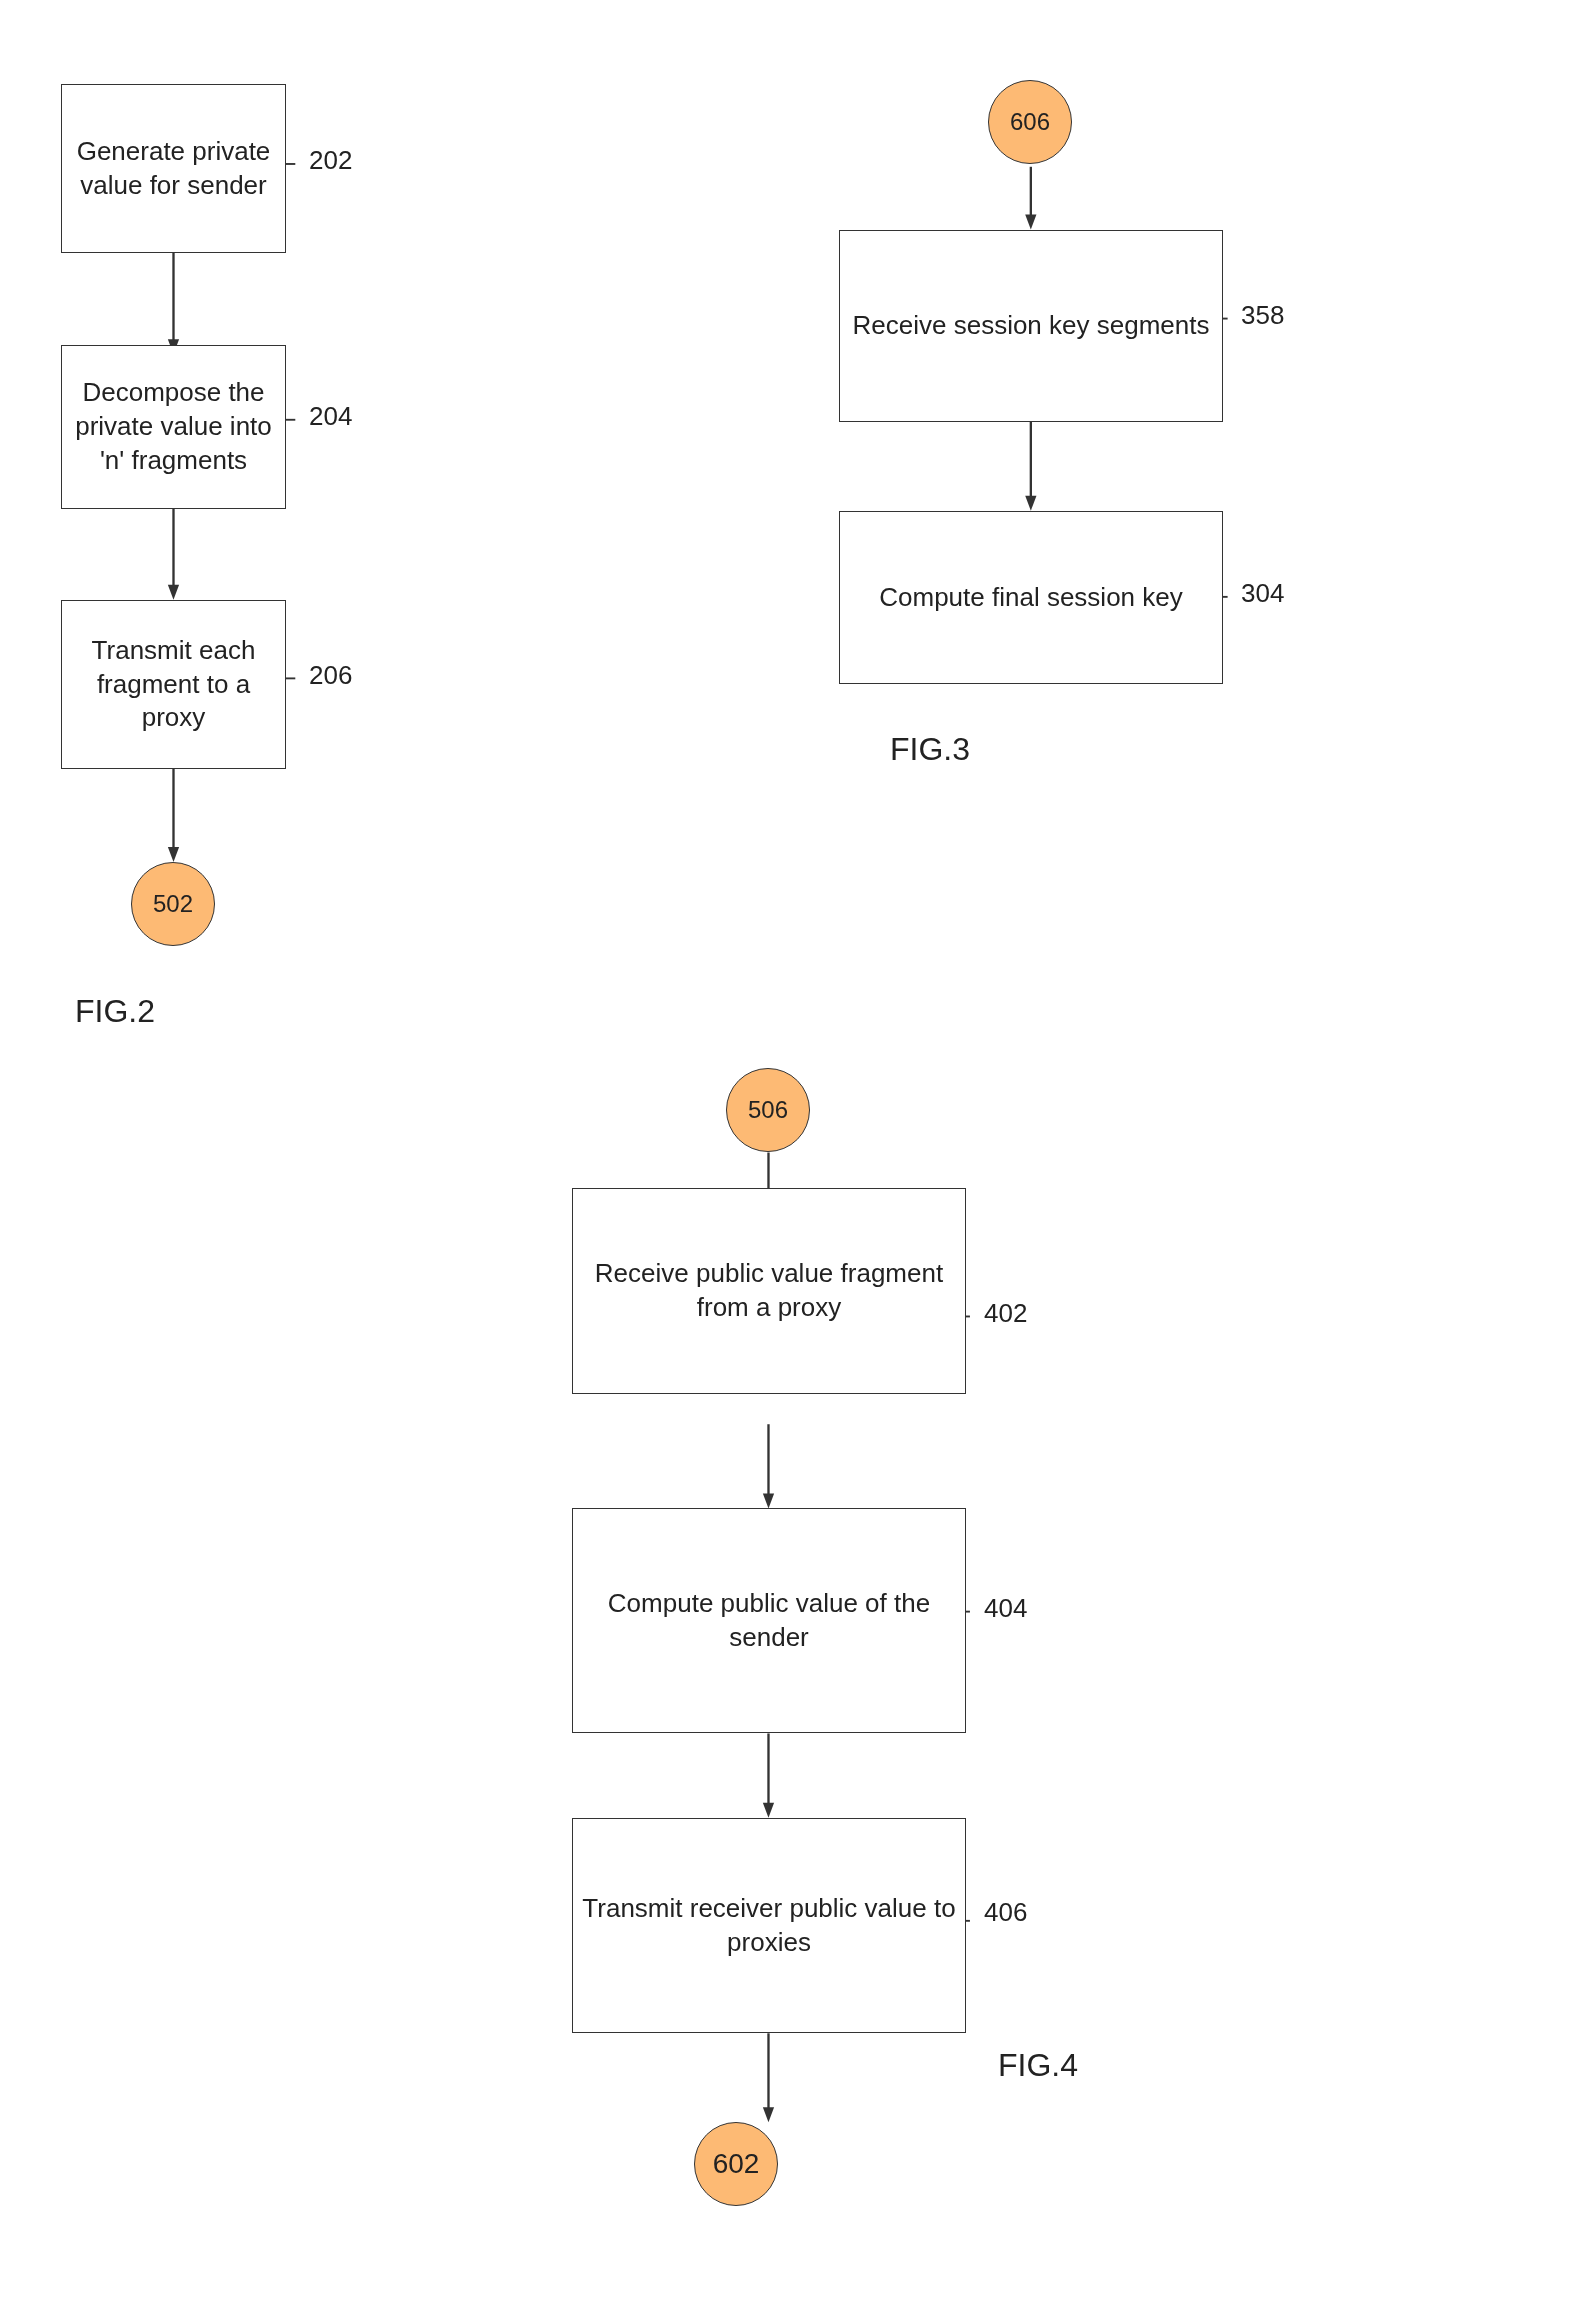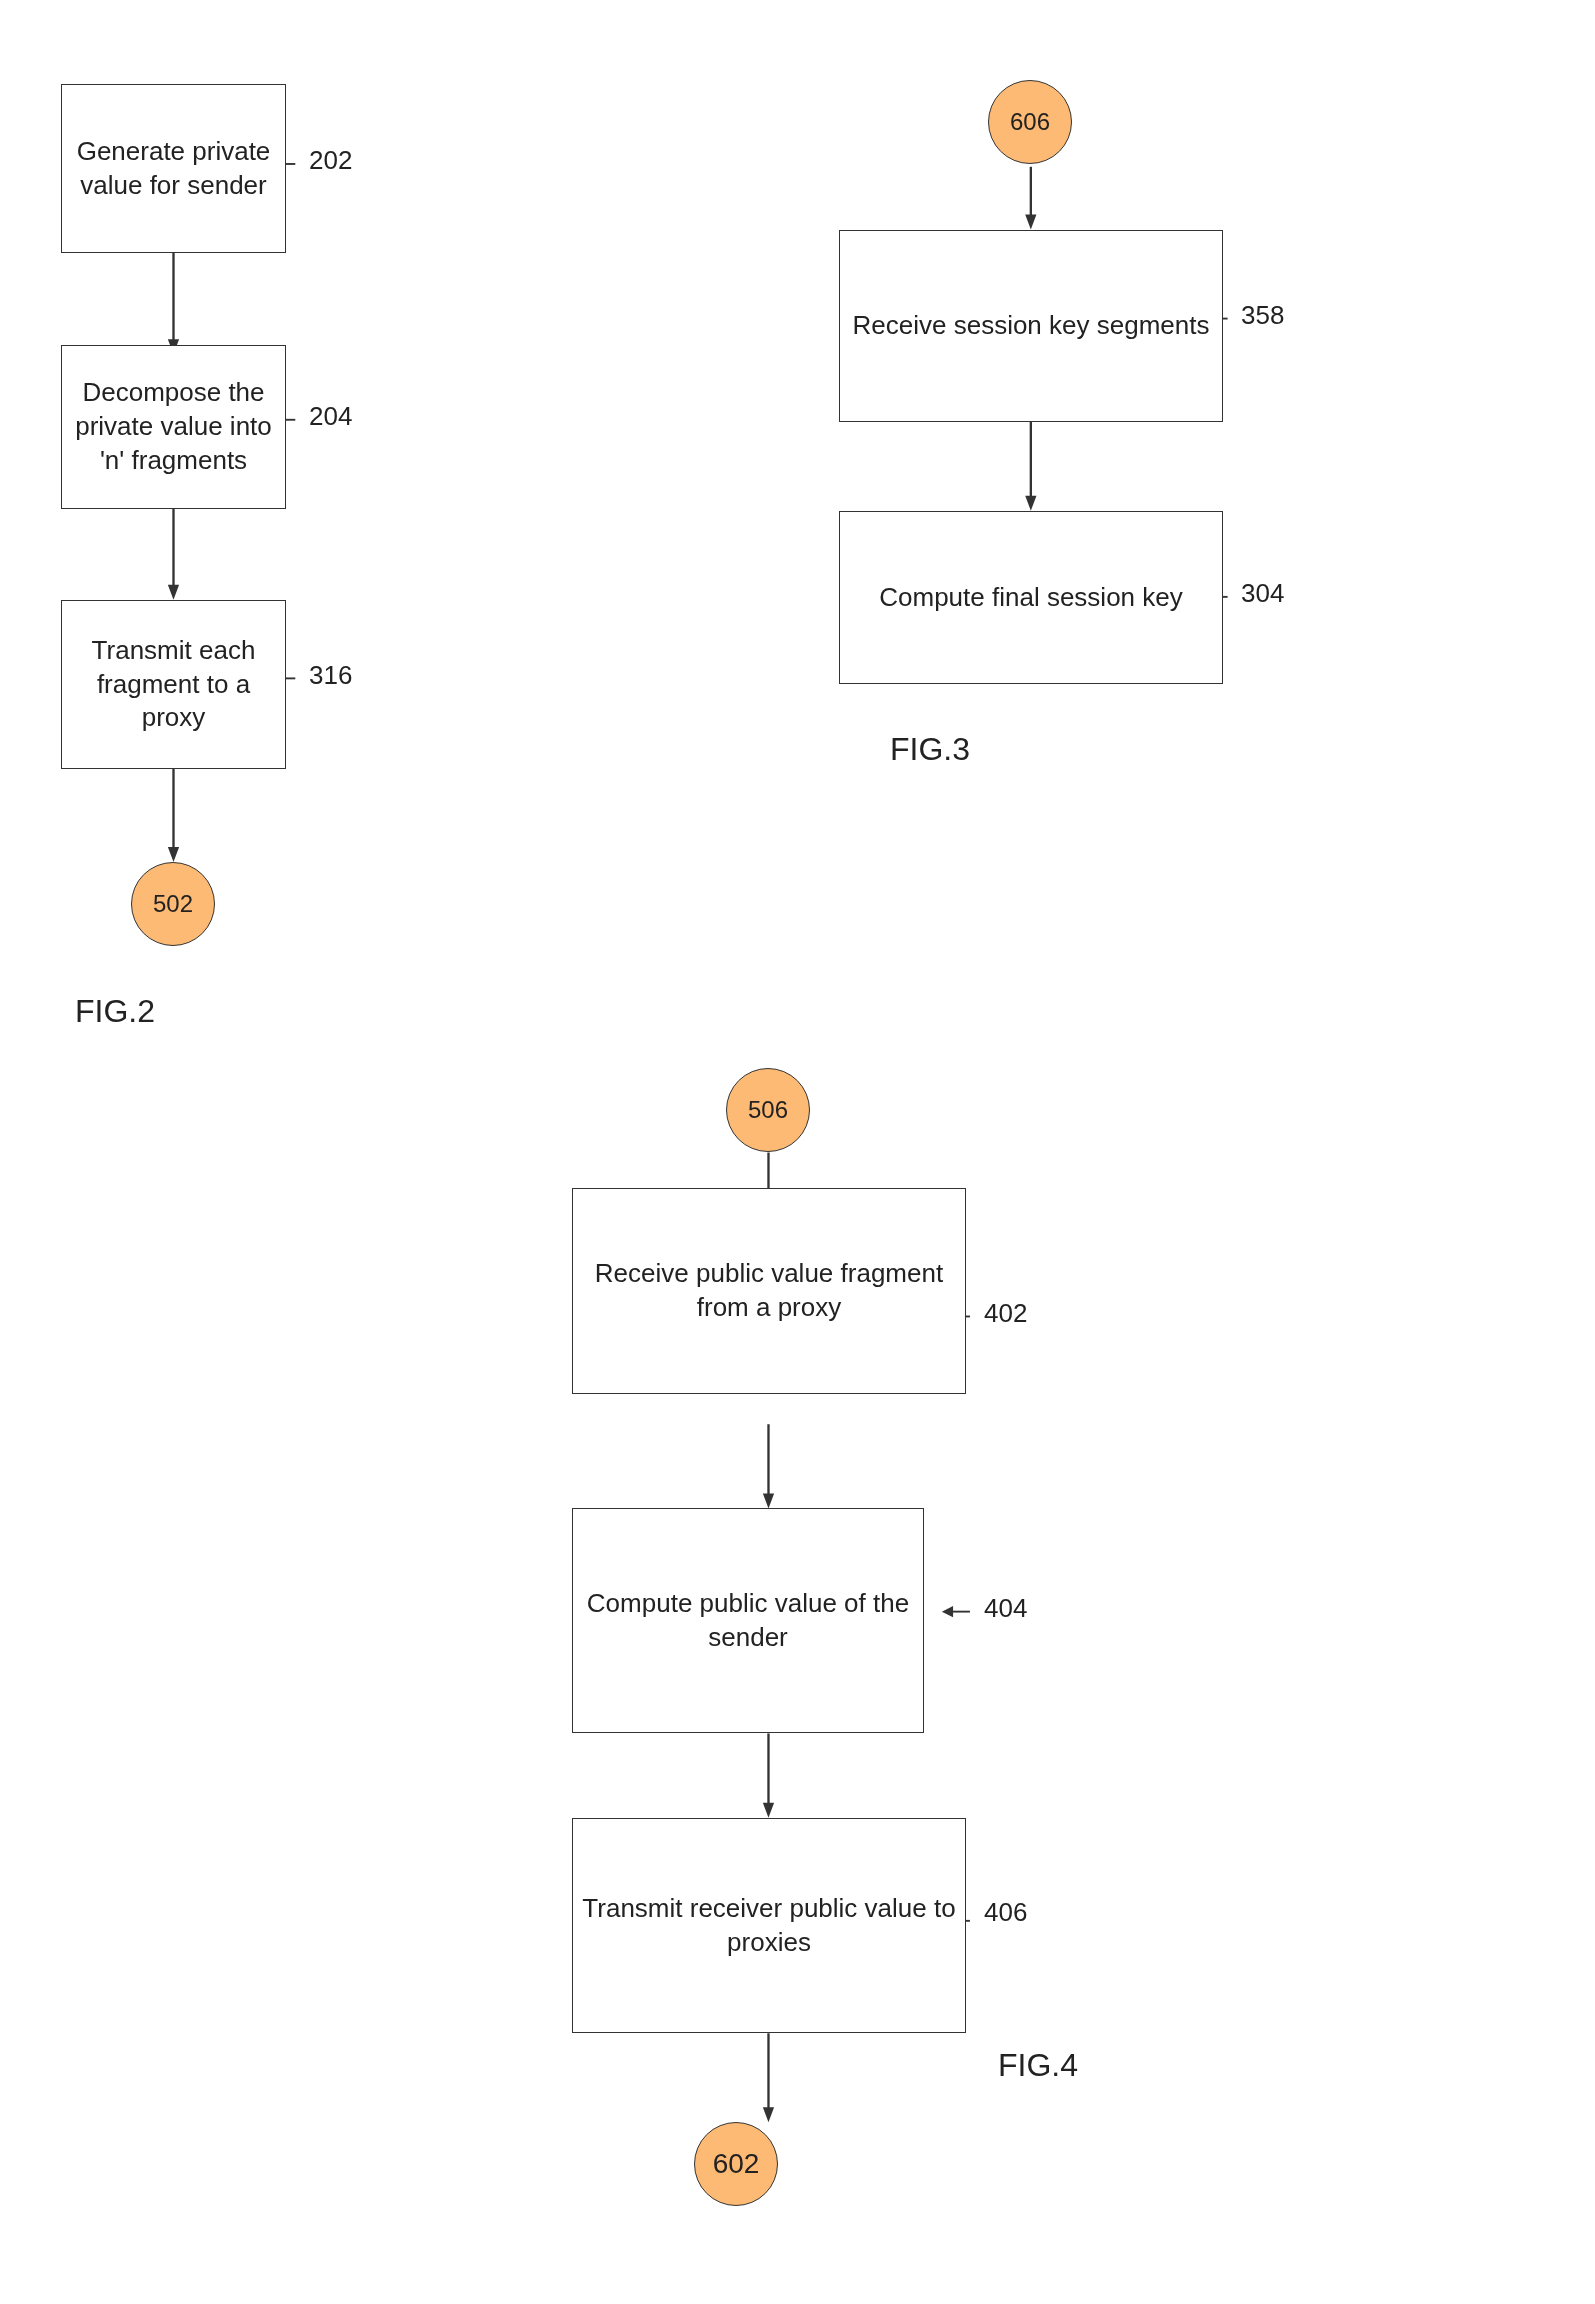--- a/index.html
+++ b/index.html
@@ -122,21 +122,21 @@
   <div class="flow-box" style="left:61px; top:84px; width:225px; height:169px;">Generate private value for sender</div>
 
   <span class="ref-label" style="left:309px; top:145px;">202</span>
 
   <div class="flow-box" style="left:61px; top:345px; width:225px; height:164px;">Decompose the private value into 'n' fragments</div>
 
   <span class="ref-label" style="left:309px; top:401px;">204</span>
 
   <div class="flow-box" style="left:61px; top:600px; width:225px; height:169px;">Transmit each fragment to a proxy</div>
 
-  <span class="ref-label" style="left:309px; top:660px;">316</span>
+  <span class="ref-label" style="left:309px; top:660px;">206</span>
 
   <div class="flow-circle" style="left:131px; top:862px; width:84px; height:84px; font-size:24px;">502</div>
 
   <span class="fig-label" style="left:75px; top:993px;">FIG.2</span>
 
   <div class="flow-circle" style="left:988px; top:80px; width:84px; height:84px; font-size:24px;">606</div>
 
   <div class="flow-box" style="left:839px; top:230px; width:384px; height:192px;">Receive session key segments</div>
 
   <span class="ref-label" style="left:1241px; top:300px;">358</span>
@@ -146,21 +146,21 @@
   <span class="ref-label" style="left:1241px; top:578px;">304</span>
 
   <span class="fig-label" style="left:890px; top:731px;">FIG.3</span>
 
   <div class="flow-circle" style="left:726px; top:1068px; width:84px; height:84px; font-size:24px;">506</div>
 
   <div class="flow-box" style="left:572px; top:1188px; width:394px; height:206px;">Receive public value fragment from a proxy</div>
 
   <span class="ref-label" style="left:984px; top:1298px;">402</span>
 
-  <div class="flow-box" style="left:572px; top:1508px; width:352px; height:225px;">Compute public value of the sender</div>
+  <div class="flow-box" style="left:572px; top:1508px; width:394px; height:225px;">Compute public value of the sender</div>
 
   <span class="ref-label" style="left:984px; top:1593px;">404</span>
 
   <div class="flow-box" style="left:572px; top:1818px; width:394px; height:215px;">Transmit receiver public value to proxies</div>
 
   <span class="ref-label" style="left:984px; top:1897px;">406</span>
 
   <div class="flow-circle" style="left:694px; top:2122px; width:84px; height:84px; font-size:28px;">602</div>
 
   <span class="fig-label" style="left:998px; top:2047px;">FIG.4</span>

